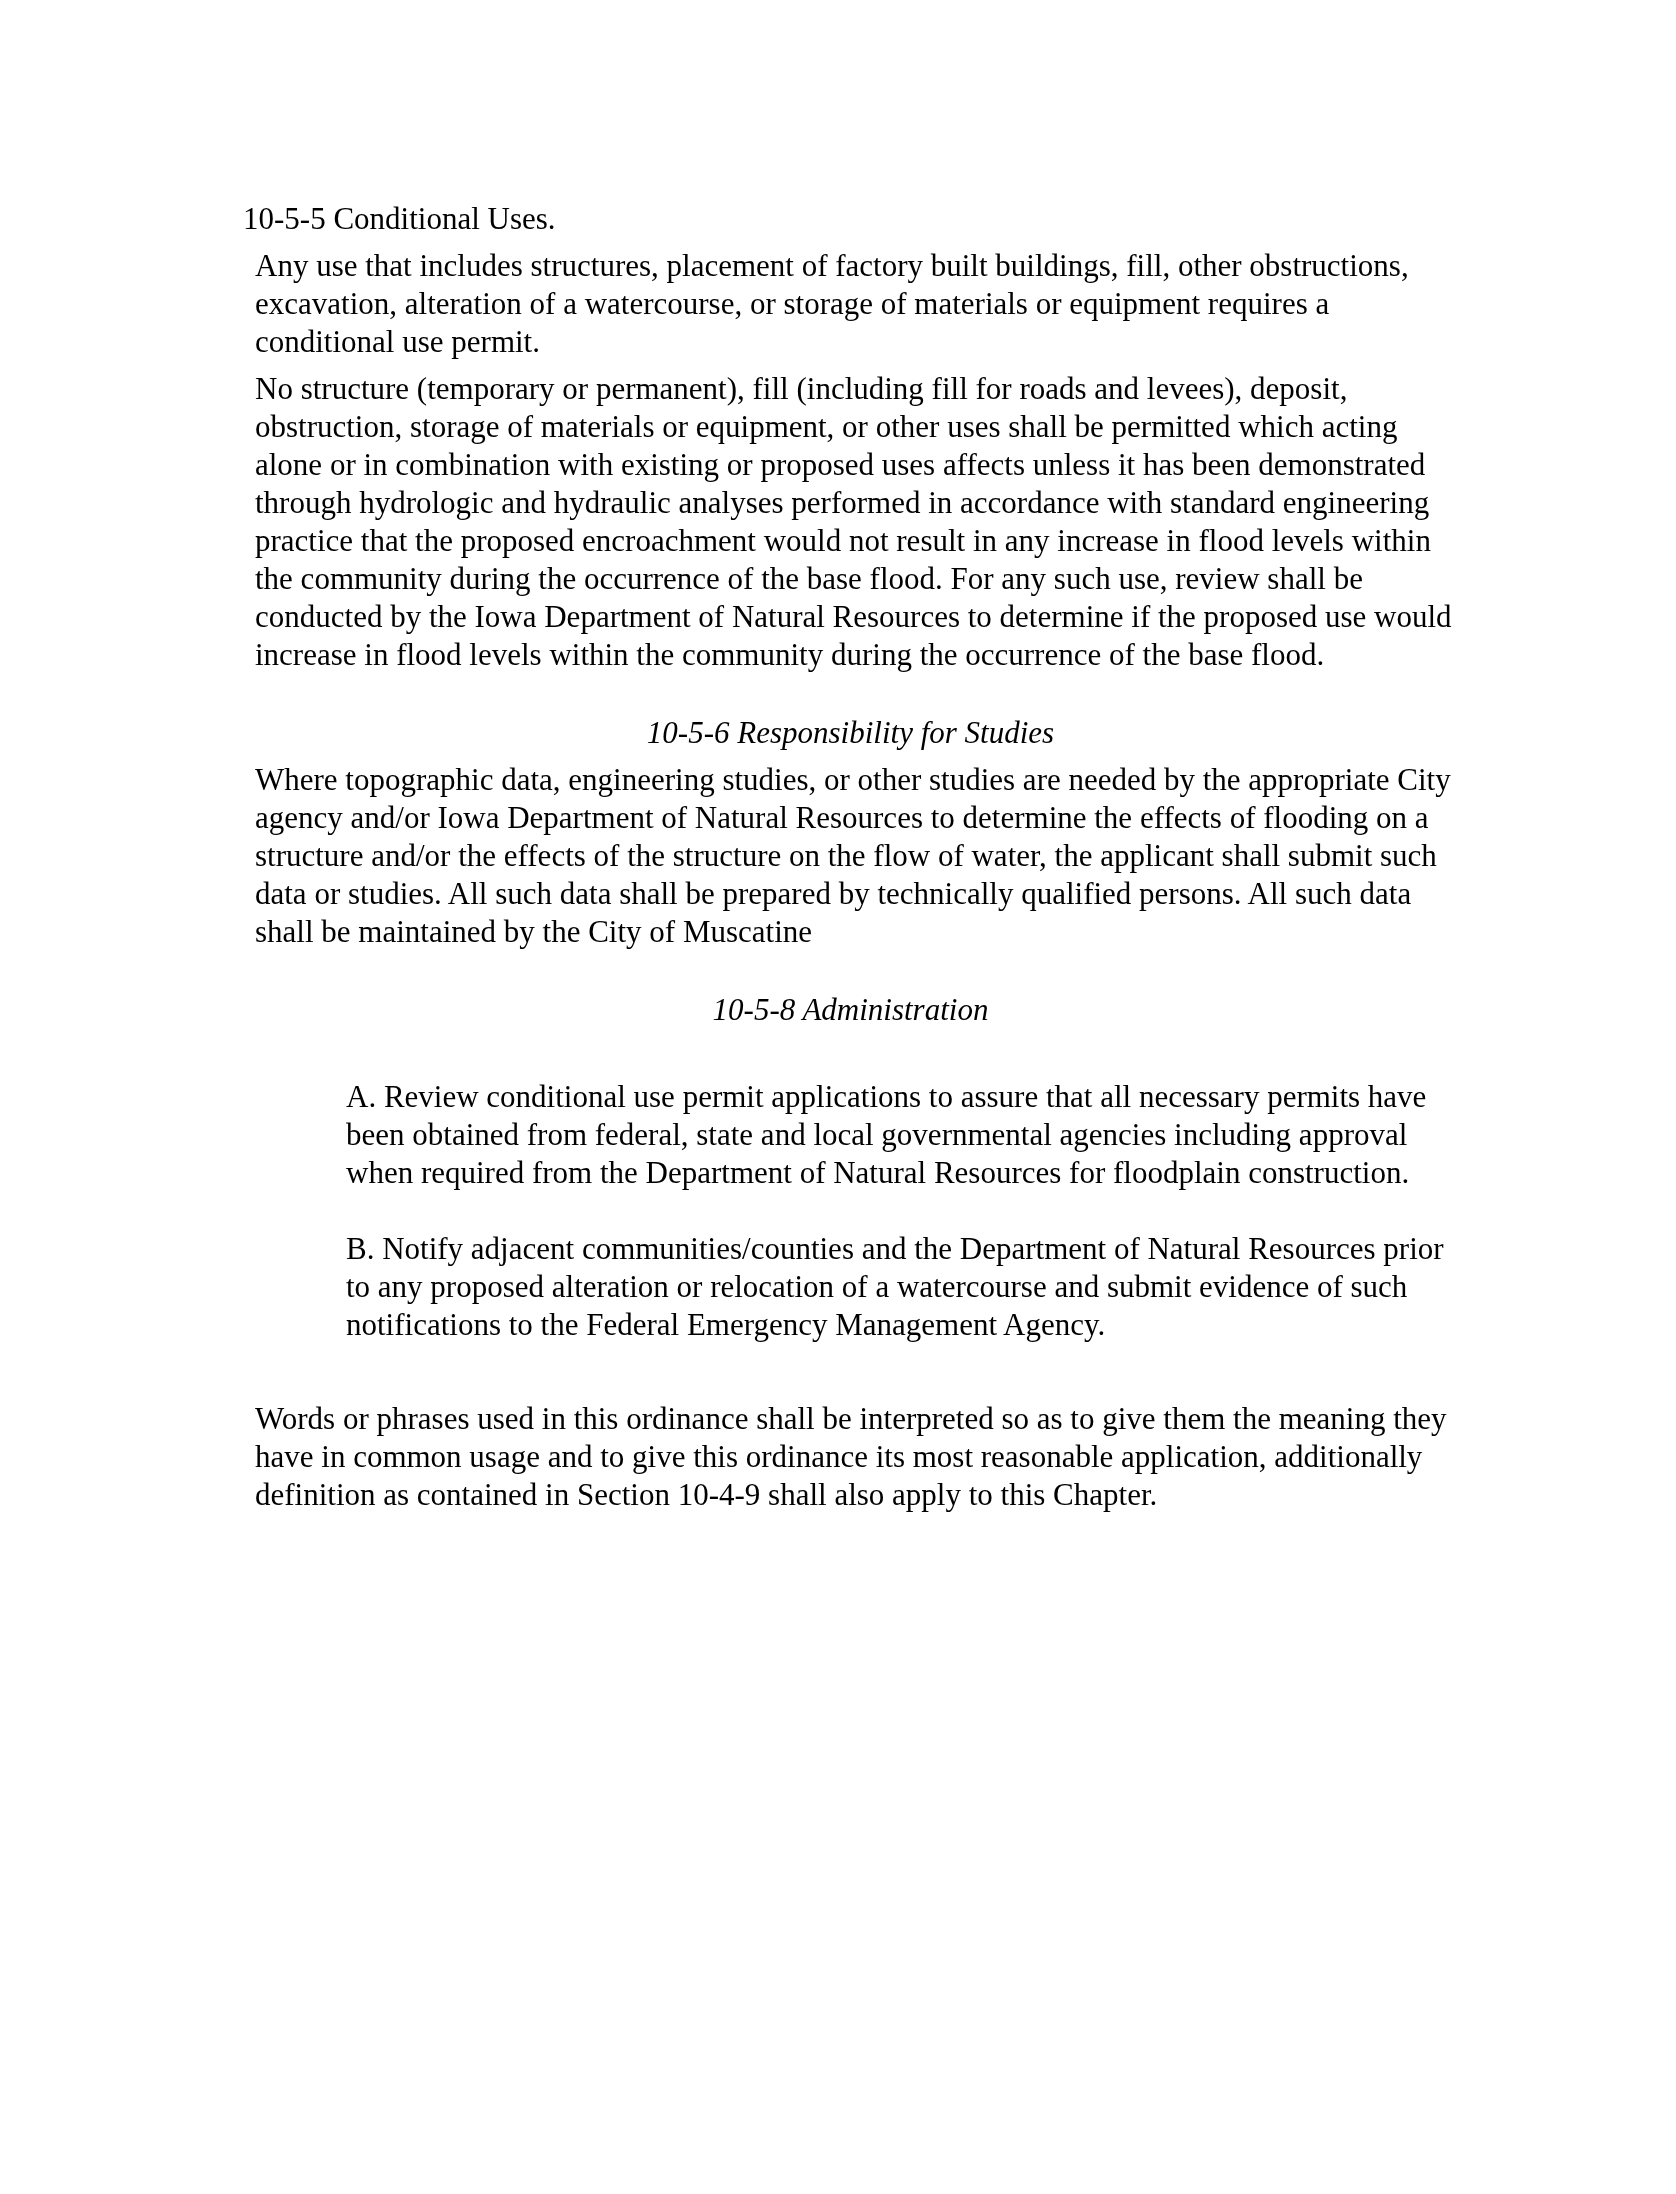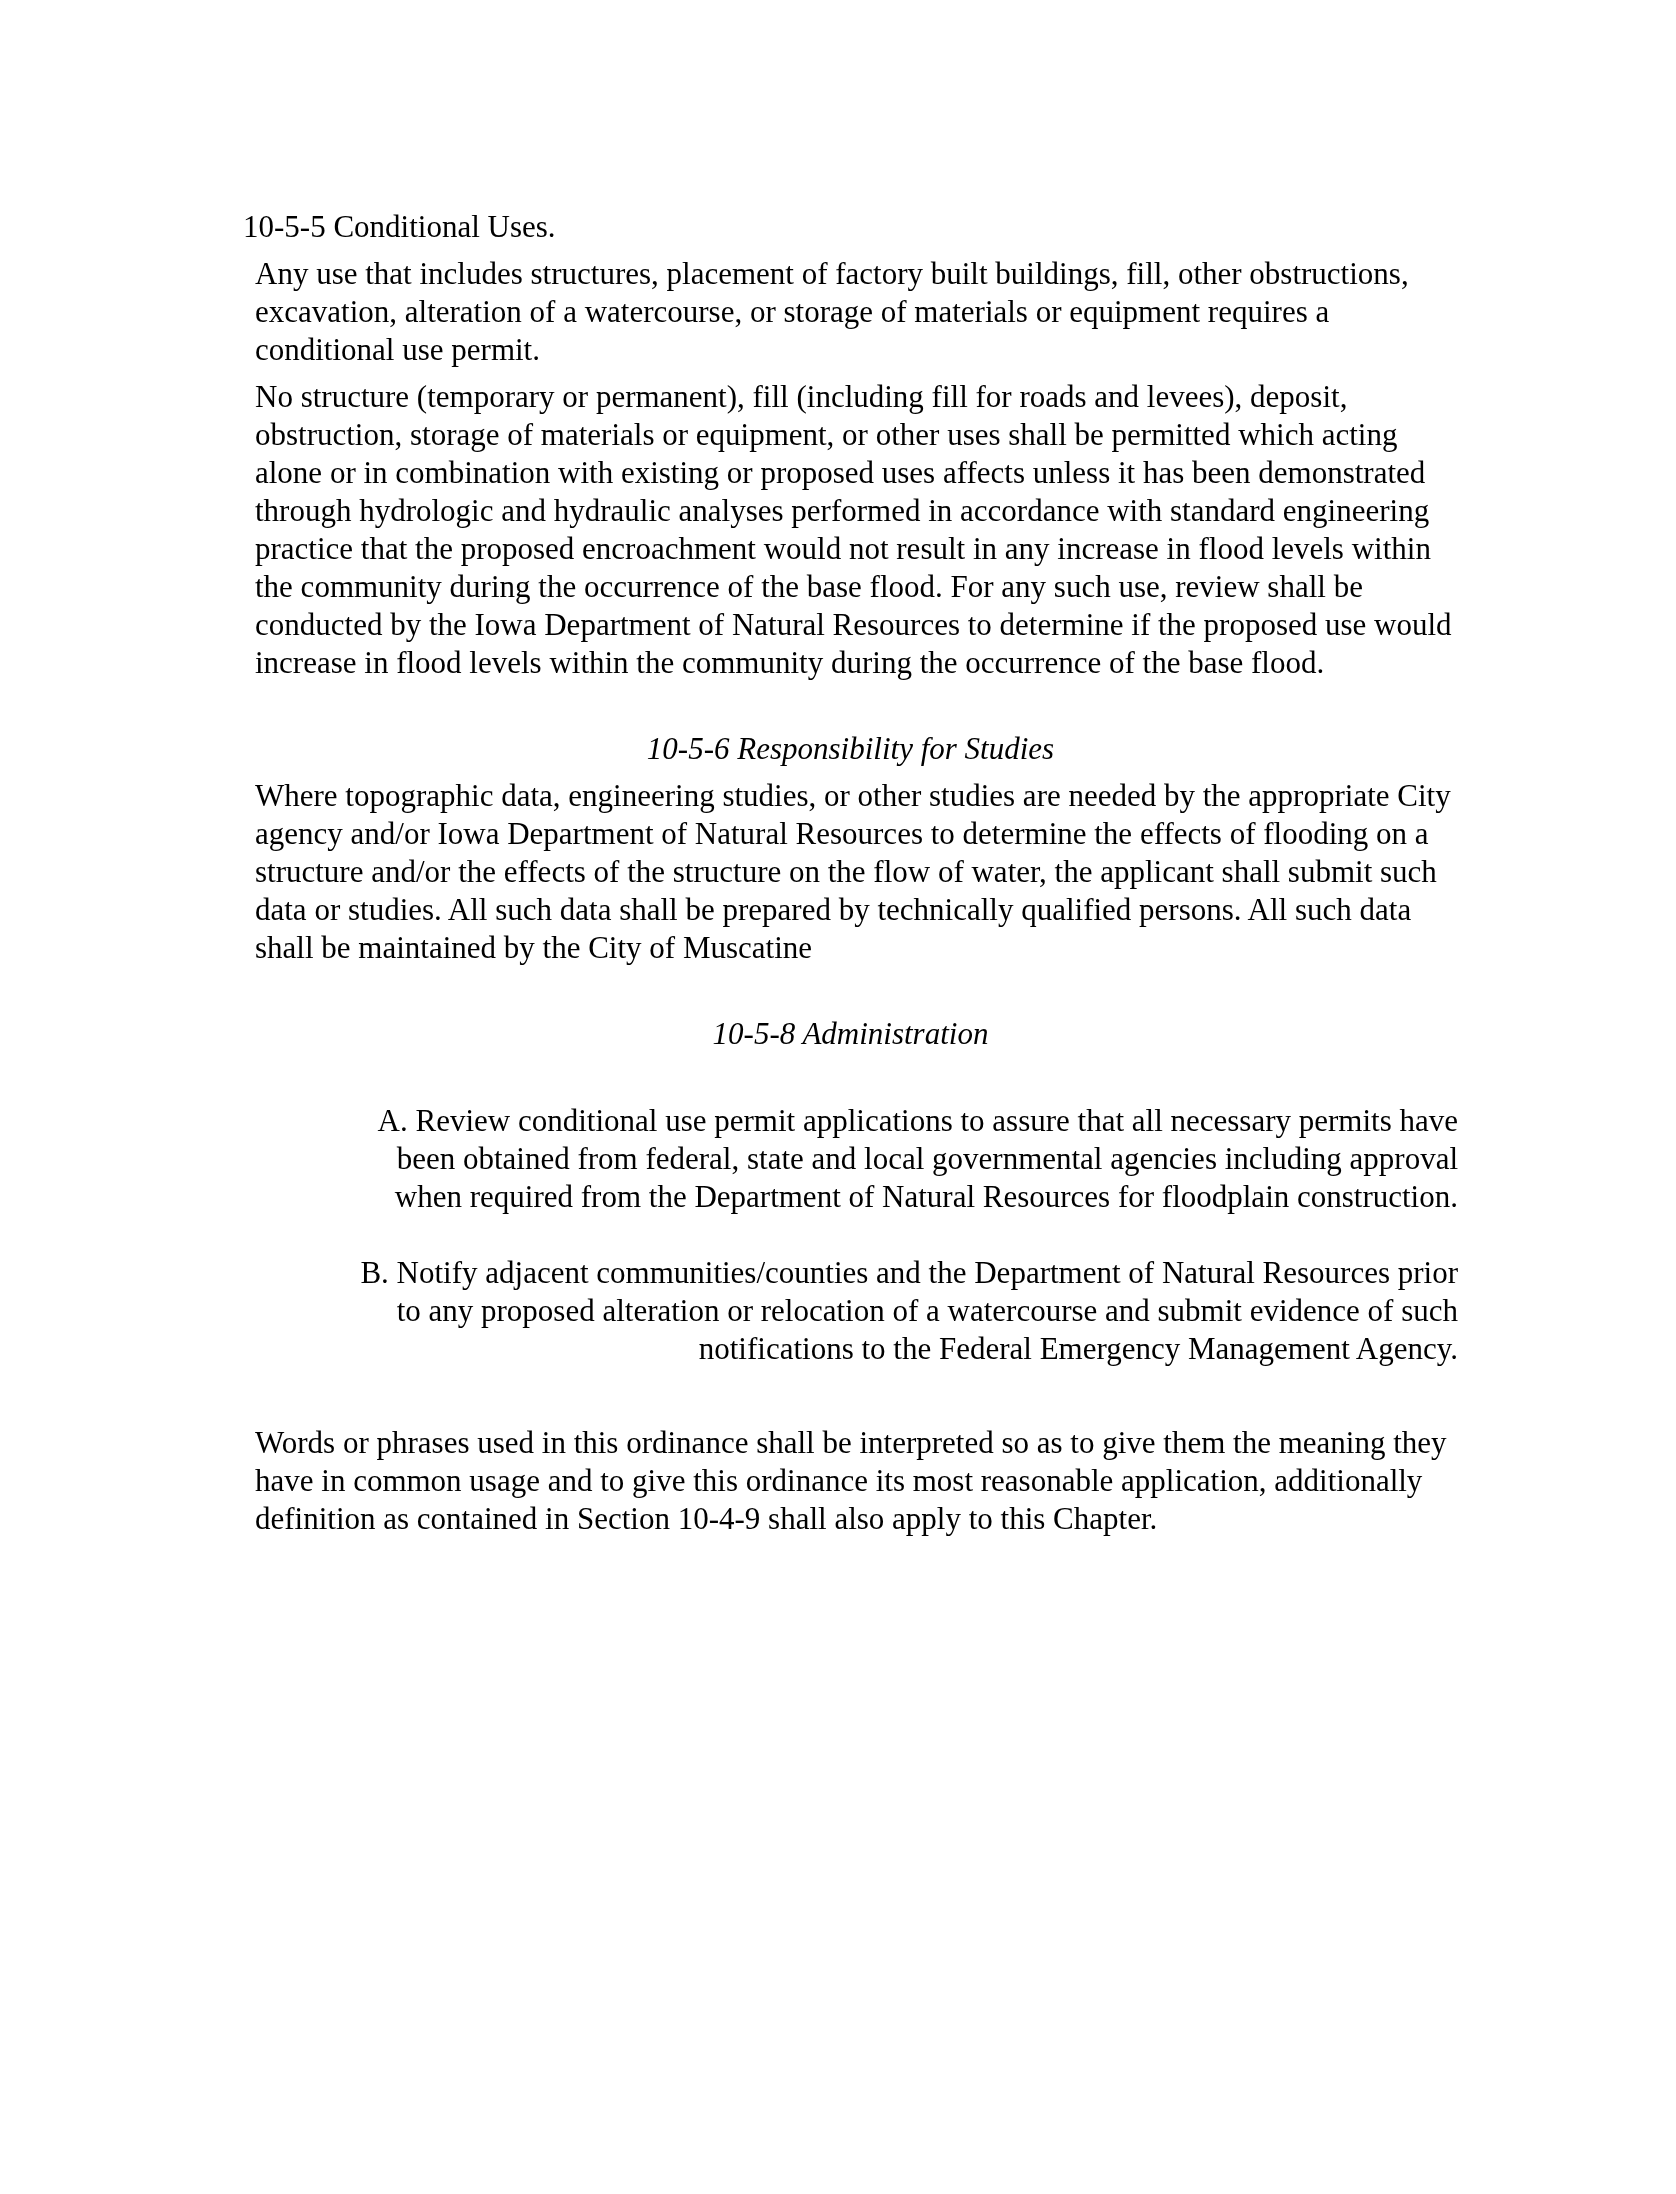--- a/index.html
+++ b/index.html
@@ -17,37 +17,36 @@
     }
     .page {
       position: absolute;
       left: 243px;
       top: 200px;
       width: 1215px;
       font-size: 31px;
       line-height: 38px;
     }
     .heading {
-      margin: 8px 0 9px 0;
+      margin: 0 0 9px 0;
       font-weight: normal;
       font-size: 31px;
     }
     .heading.italic {
       font-style: italic;
       text-align: center;
     }
     p {
       margin: 0 0 9px 12px;
     }
     .spacer-sm { height: 31px; }
     .spacer-md { height: 40px; }
     .list {
       margin: 0;
       padding-left: 103px;
-      text-align: right;
     }
     .list .item {
       margin: 0 0 38px 0;
     }
     .list .item:last-child {
       margin-bottom: 16px;
     }
   </style>
 </head>
 <body>

